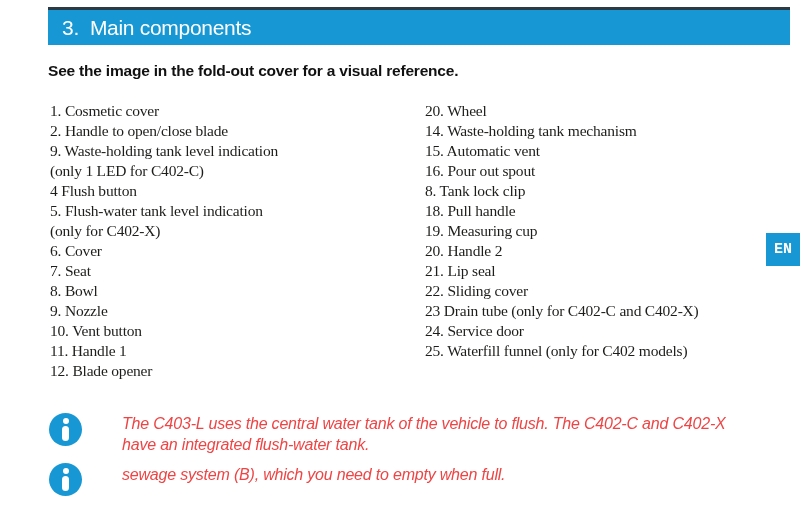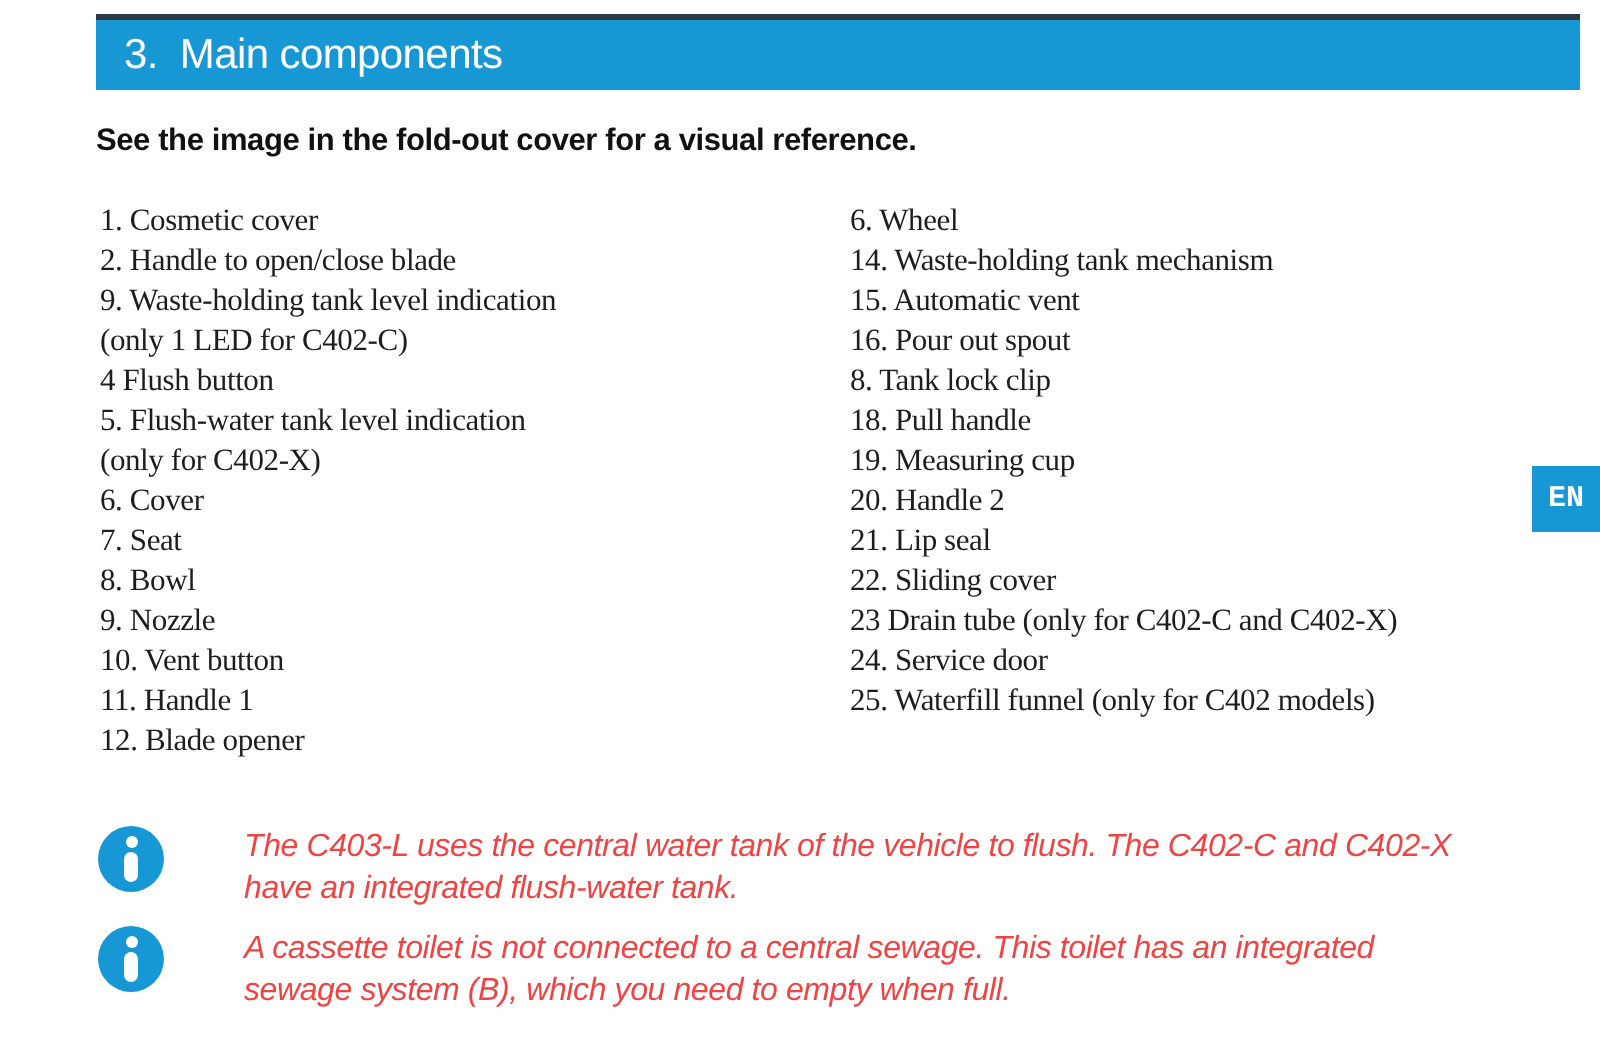--- a/index.html
+++ b/index.html
@@ -152,21 +152,21 @@
     <div class="li">6. Cover</div>
     <div class="li">7. Seat</div>
     <div class="li">8. Bowl</div>
     <div class="li">9. Nozzle</div>
     <div class="li">10. Vent button</div>
     <div class="li">11. Handle 1</div>
     <div class="li">12. Blade opener</div>
   </div>
 
   <div class="col col-right">
-    <div class="li">6. Wheel</div>
+    <div class="li">20. Wheel</div>
     <div class="li">14. Waste-holding tank mechanism</div>
     <div class="li">15. Automatic vent</div>
     <div class="li">16. Pour out spout</div>
     <div class="li">8. Tank lock clip</div>
     <div class="li">18. Pull handle</div>
     <div class="li">19. Measuring cup</div>
     <div class="li">20. Handle 2</div>
     <div class="li">21. Lip seal</div>
     <div class="li">22. Sliding cover</div>
     <div class="li">23 Drain tube (only for C402-C and C402-X)</div>
@@ -183,17 +183,16 @@
   <div class="note-text note-1">
     <div>The C403-L uses the central water tank of the vehicle to flush. The C402-C and C402-X</div>
     <div>have an integrated flush-water tank.</div>
   </div>
 
   <div class="info-icon icon-2">
     <div class="dot"></div>
     <div class="stem"></div>
   </div>
   <div class="note-text note-2">
-    <div>A cassette toilet is not connected to a central sewage. This toilet has an integrated</div>
     <div>sewage system (B), which you need to empty when full.</div>
   </div>
 
 </div>
 
 </body></html>

